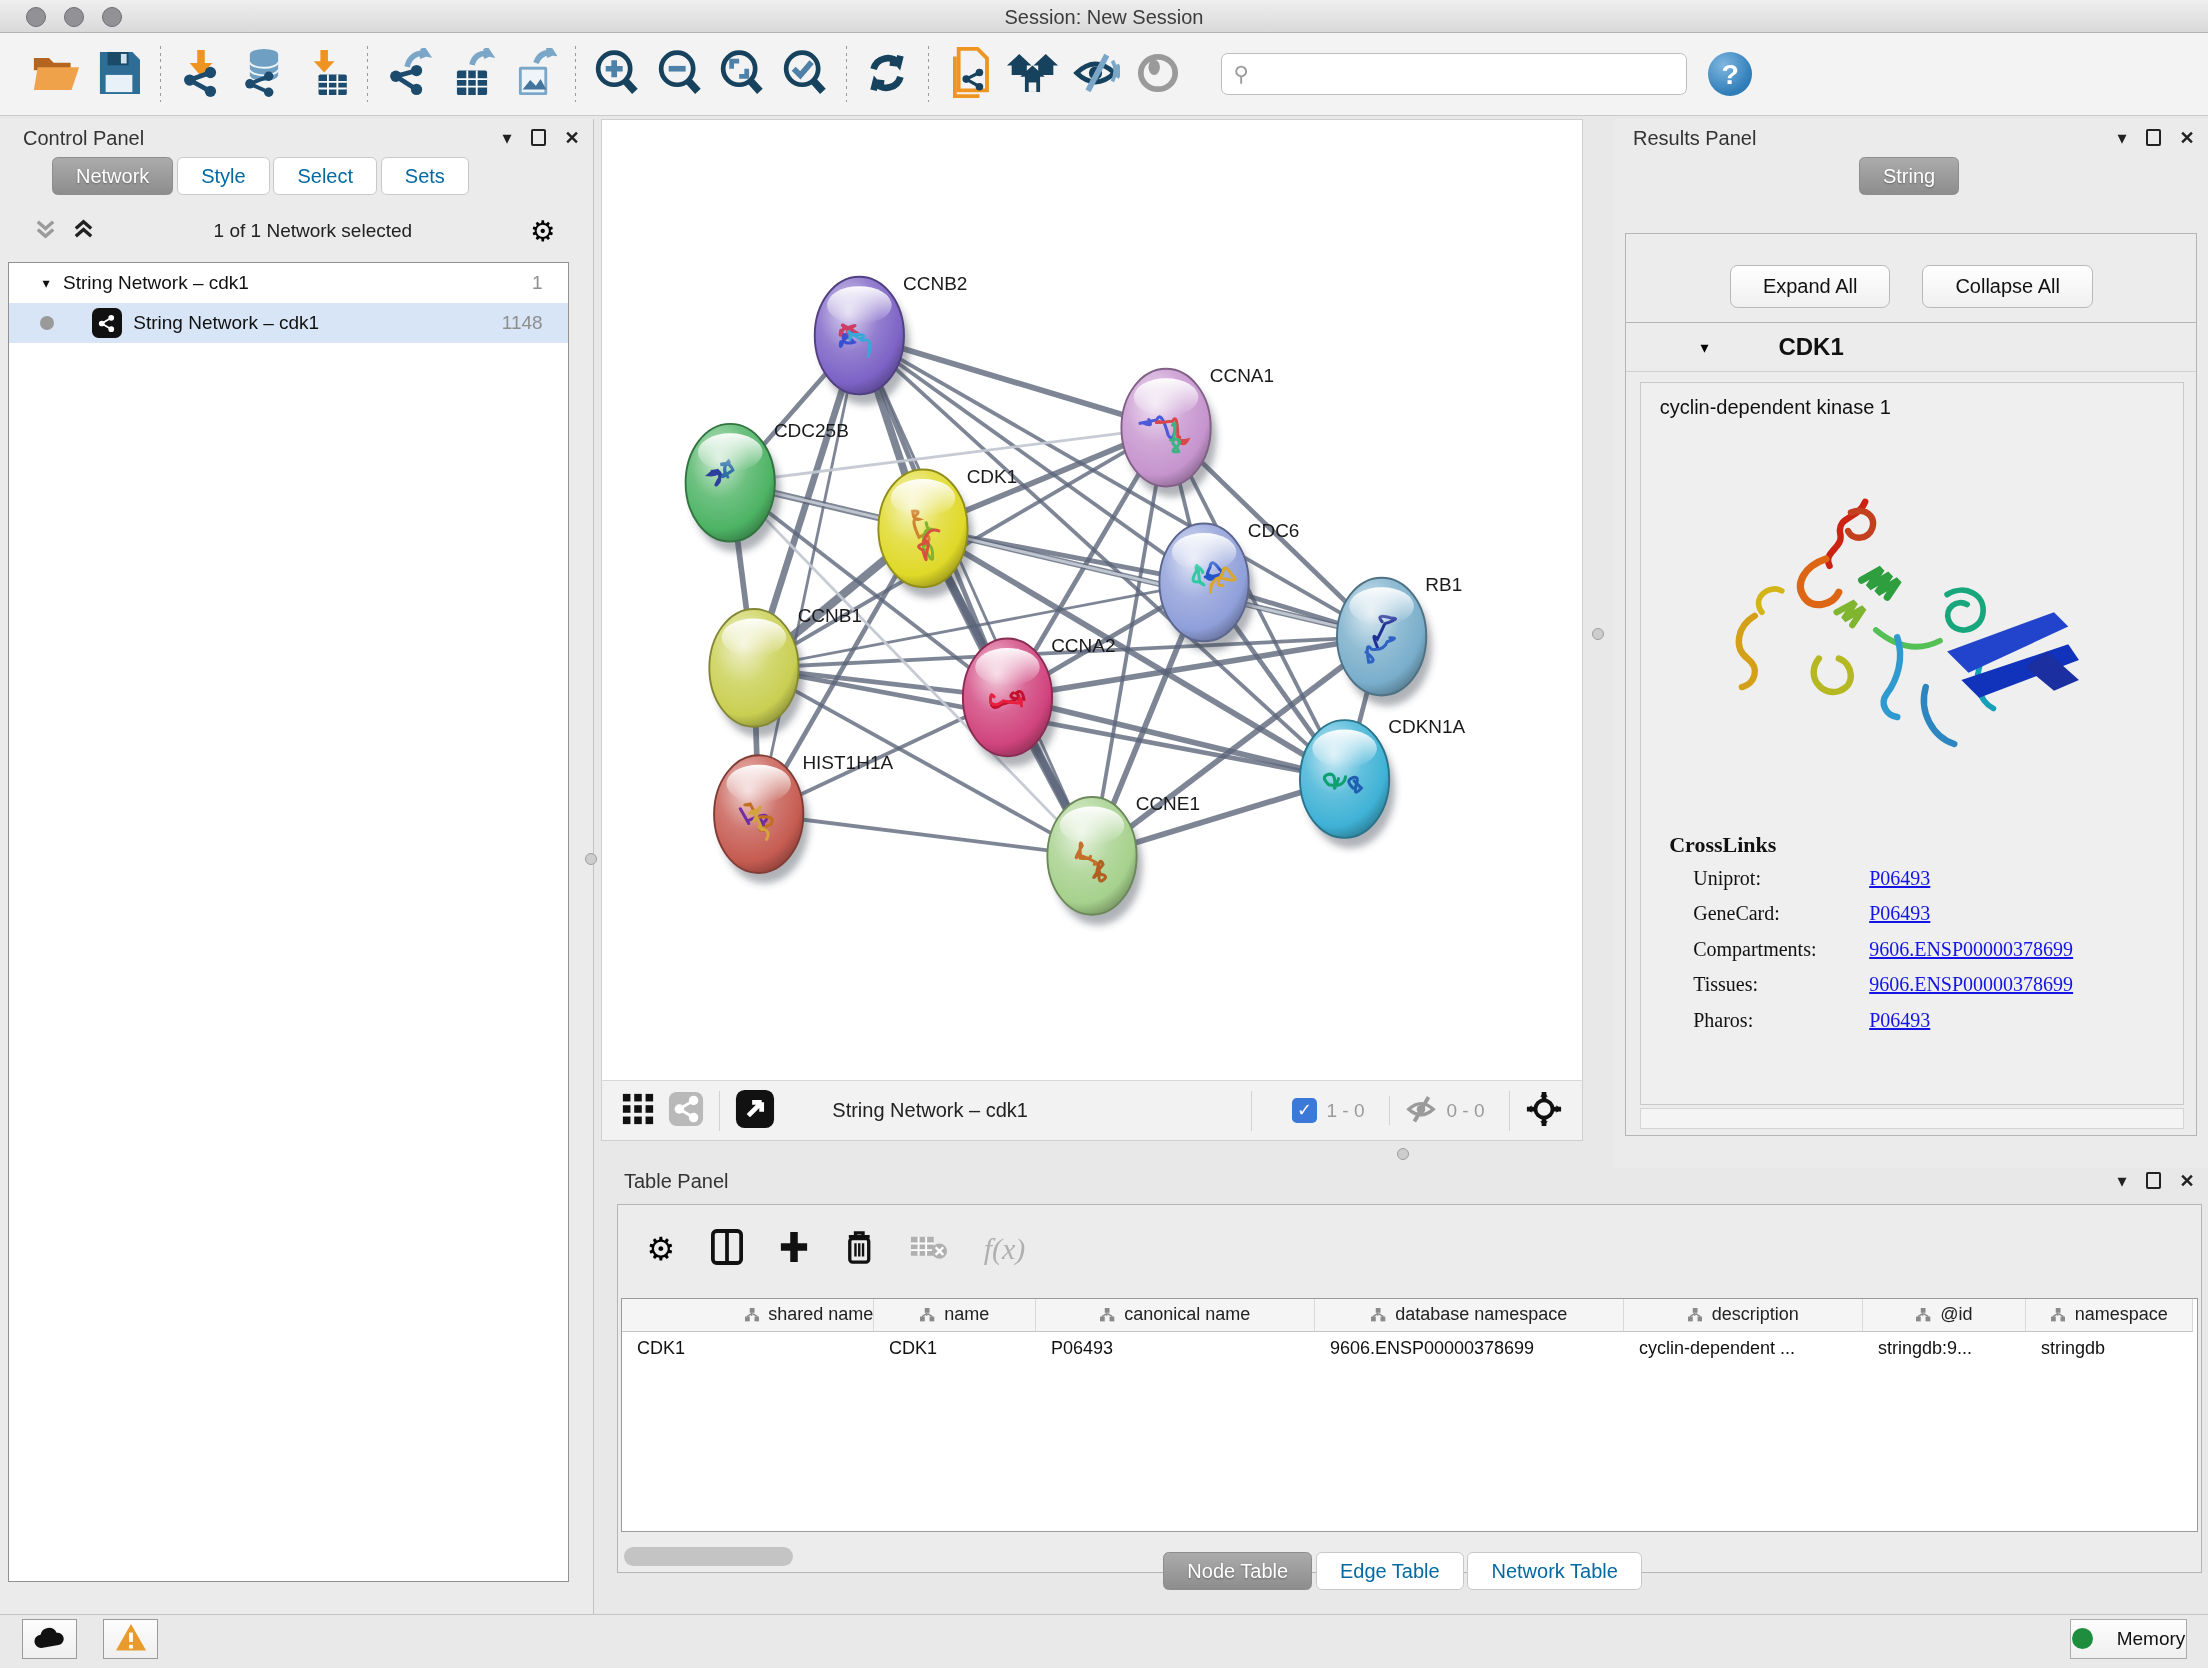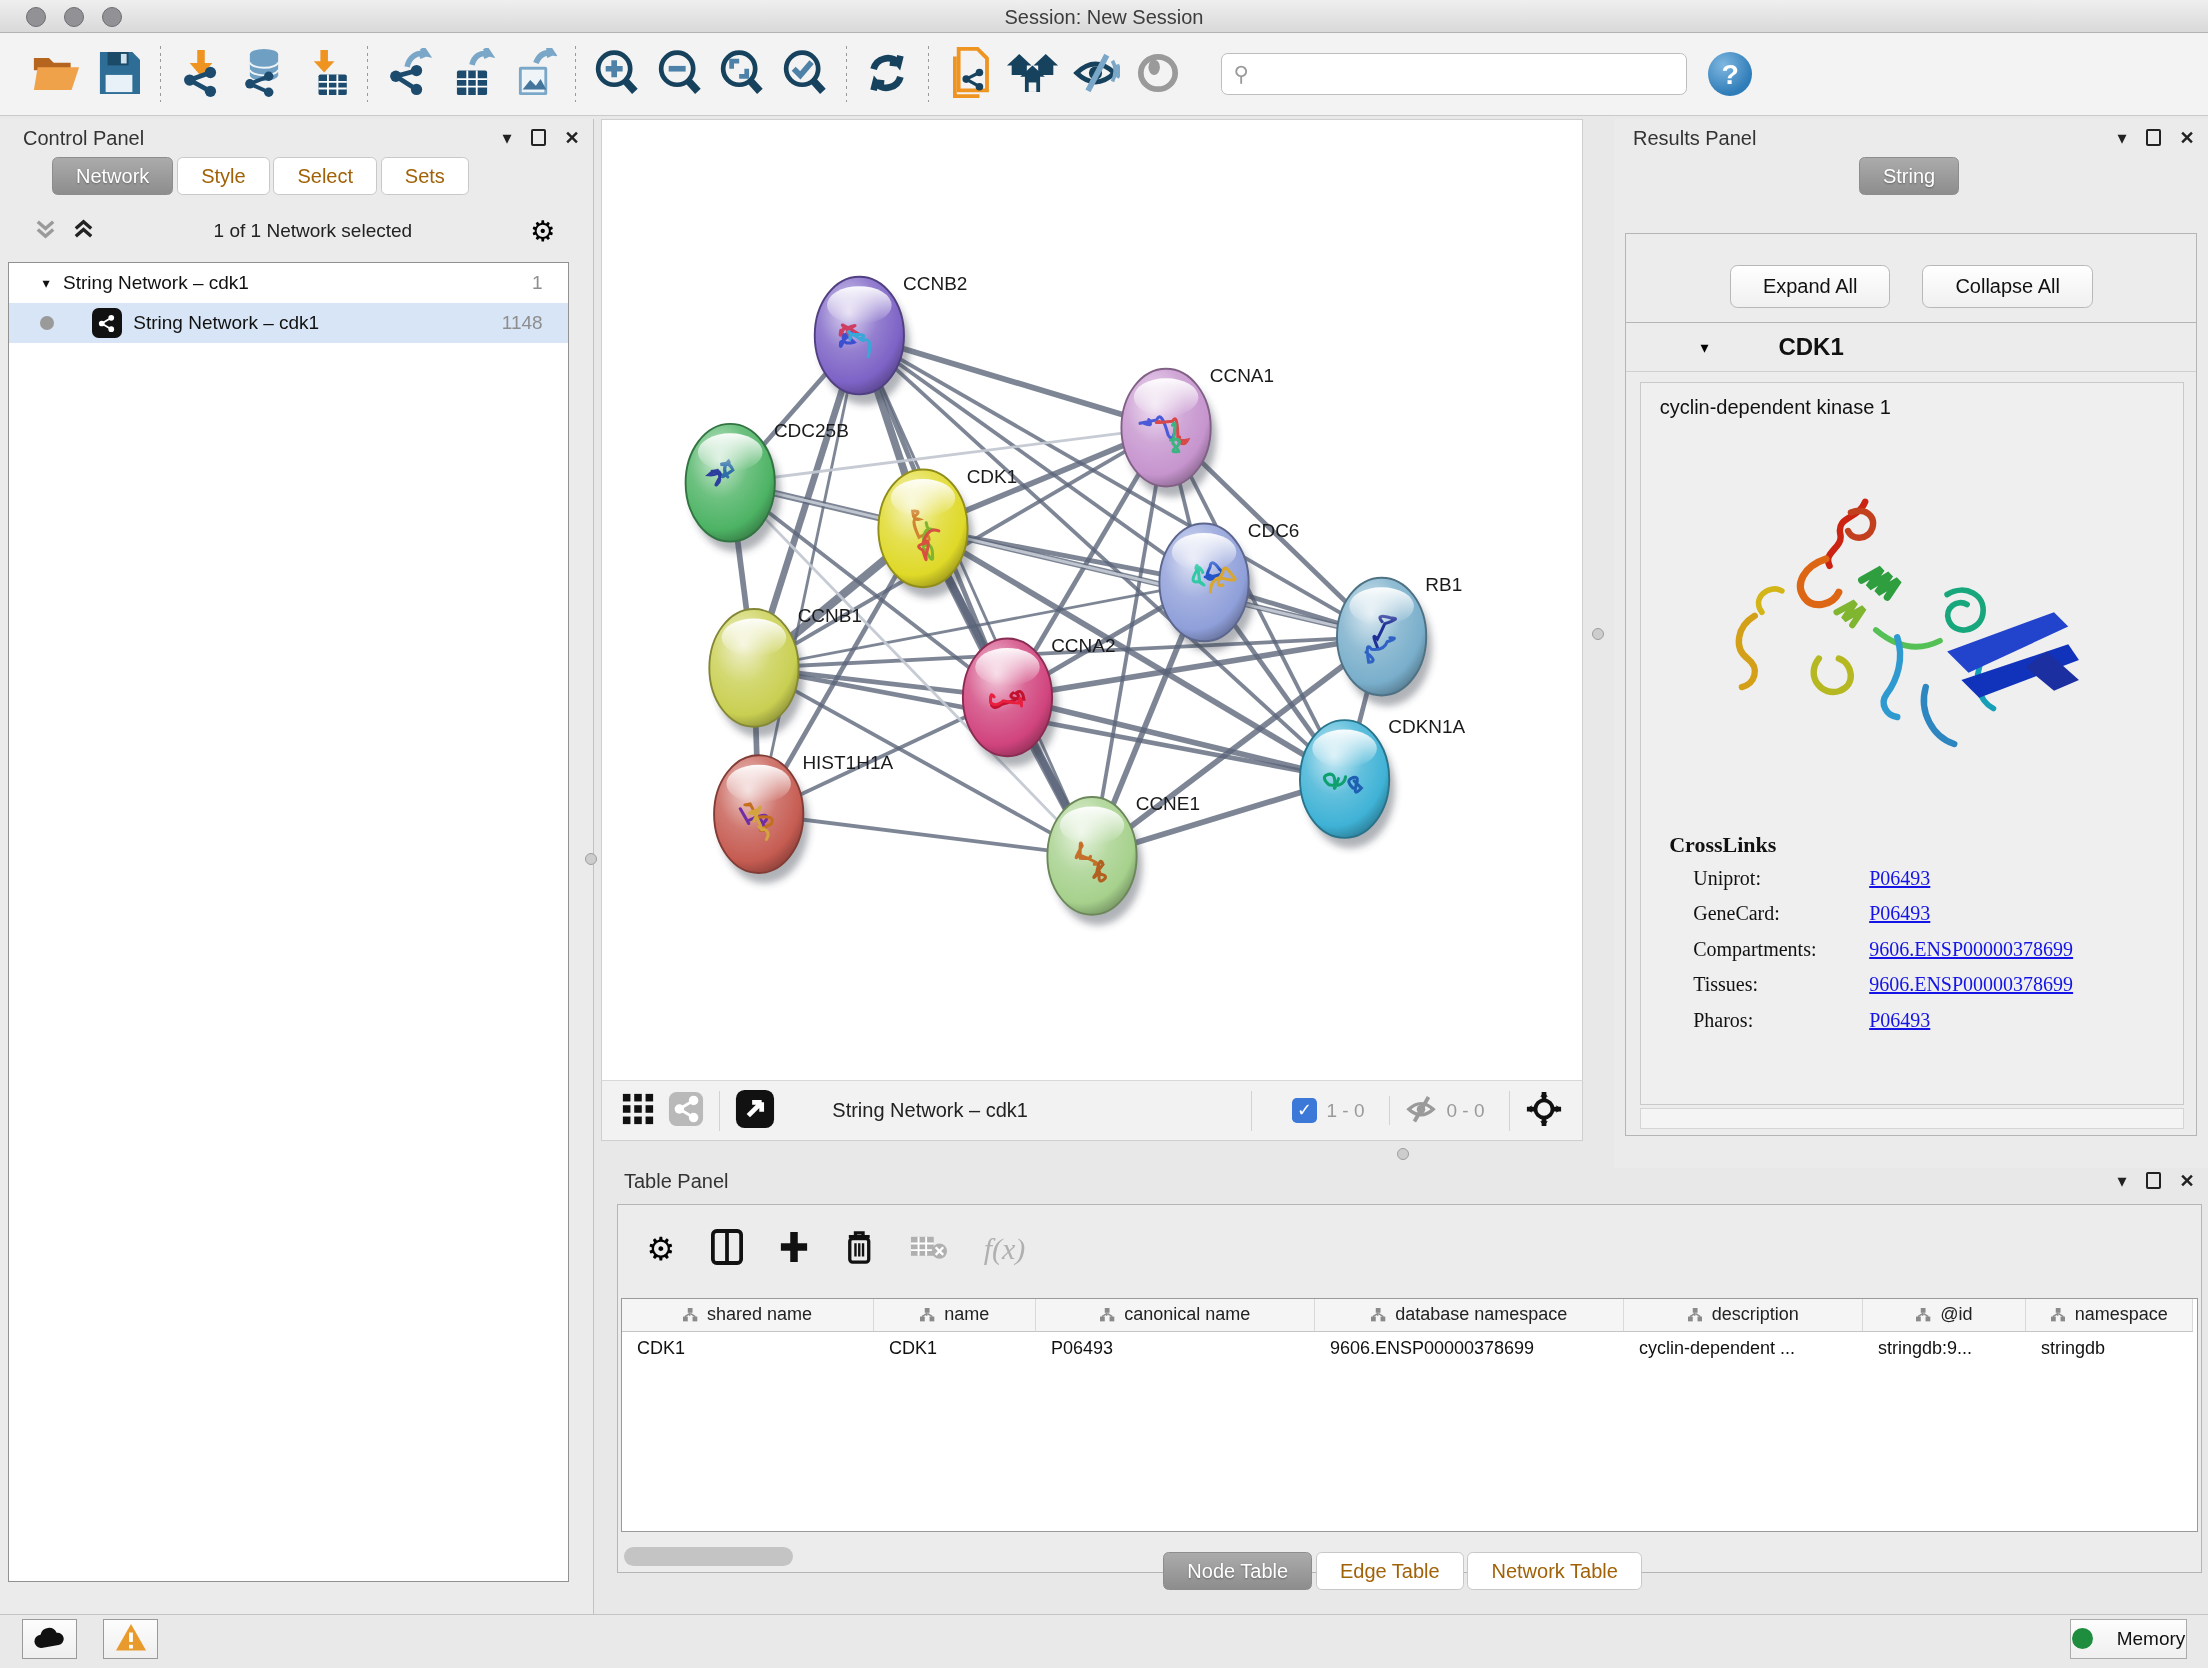--- a/index.html
+++ b/index.html
@@ -29,21 +29,21 @@
     background:radial-gradient(circle at 35% 30%, #7fb7e0, #2e7cb8 70%);
     color:#fff; font-size:28.5px; font-weight:bold; text-align:center; line-height:44px;
     border:none; }
   
   .panel-header { font-size:20px; color:#333; }
   .ph-icons { position:absolute; right:13.3px; top:0; display:flex; gap:19px;
     align-items:center; }
   .ph-icons span { font-size:18px; color:#222; }
   .float-box { display:inline-block; width:15px; height:17px; border:2.4px solid #222;
     border-radius:1.9px; }
-  .tab { display:inline-block; padding:6.7px 23px; font-size:20px; color:#a16207;
+  .tab { display:inline-block; padding:6.7px 23px; font-size:20px; color:#0369a1;
     background:#fff; border:1px solid #c8c8c8; border-radius:5.7px; margin-right:3.8px; }
   .tab.sel { background:linear-gradient(#ababab,#8d8d8d); color:#fff; border-color:#8d8d8d;
     text-shadow:0 1px 1.9px rgba(0,0,0,.35); }
   
   #control-panel { left:0; top:119px; width:594px; height:1495px; background:#ebebeb;
     border-right:1px solid #c2c2c2; }
   #cp-tabs { position:absolute; left:52px; top:38px; }
   #cp-toolbar { position:absolute; left:9.5px; top:91px; width:563px; height:42px;
     display:flex; align-items:center; }
   #cp-toolbar .txt { flex:1; text-align:center; font-size:19px; color:#222; }
@@ -725,21 +725,21 @@
             </g>
             <circle cx="31" cy="19" r="8" fill="#b0b0b0"></circle>
             <path d="M27 15 l8 8 M35 15 l-8 8" stroke="#fff" stroke-width="2.5"></path>
           </svg></span>
       <span style="font-family:'Liberation Serif',serif; font-style:italic; font-size:30px; color:#b0b0b0">f(x)</span>
     </div>
     <div id="node-table">
       <table>
         <thead>
             <tr id="table-head-row">
-              <th style="width: 252px;"><svg class="colic" width="14.3" height="14.3" viewBox="0 0 15 15">
+              <th style="width: 252px; text-align: right;"><svg class="colic" width="14.3" height="14.3" viewBox="0 0 15 15">
                   <g fill="#8a8a8a">
                     <rect x="5" y="0" width="5" height="5"></rect>
                     <rect x="0" y="9" width="5" height="5"></rect>
                     <rect x="10" y="9" width="5" height="5"></rect>
                     <path d="M7 5 v3 M2 9 l5-3 M13 9 l-5-3" stroke="#8a8a8a" stroke-width="1.5"></path>
                   </g>
                 </svg><span>shared name</span></th>
               <th style="width: 162px;"><svg class="colic" width="14.3" height="14.3" viewBox="0 0 15 15">
                   <g fill="#8a8a8a">
                     <rect x="5" y="0" width="5" height="5"></rect>

